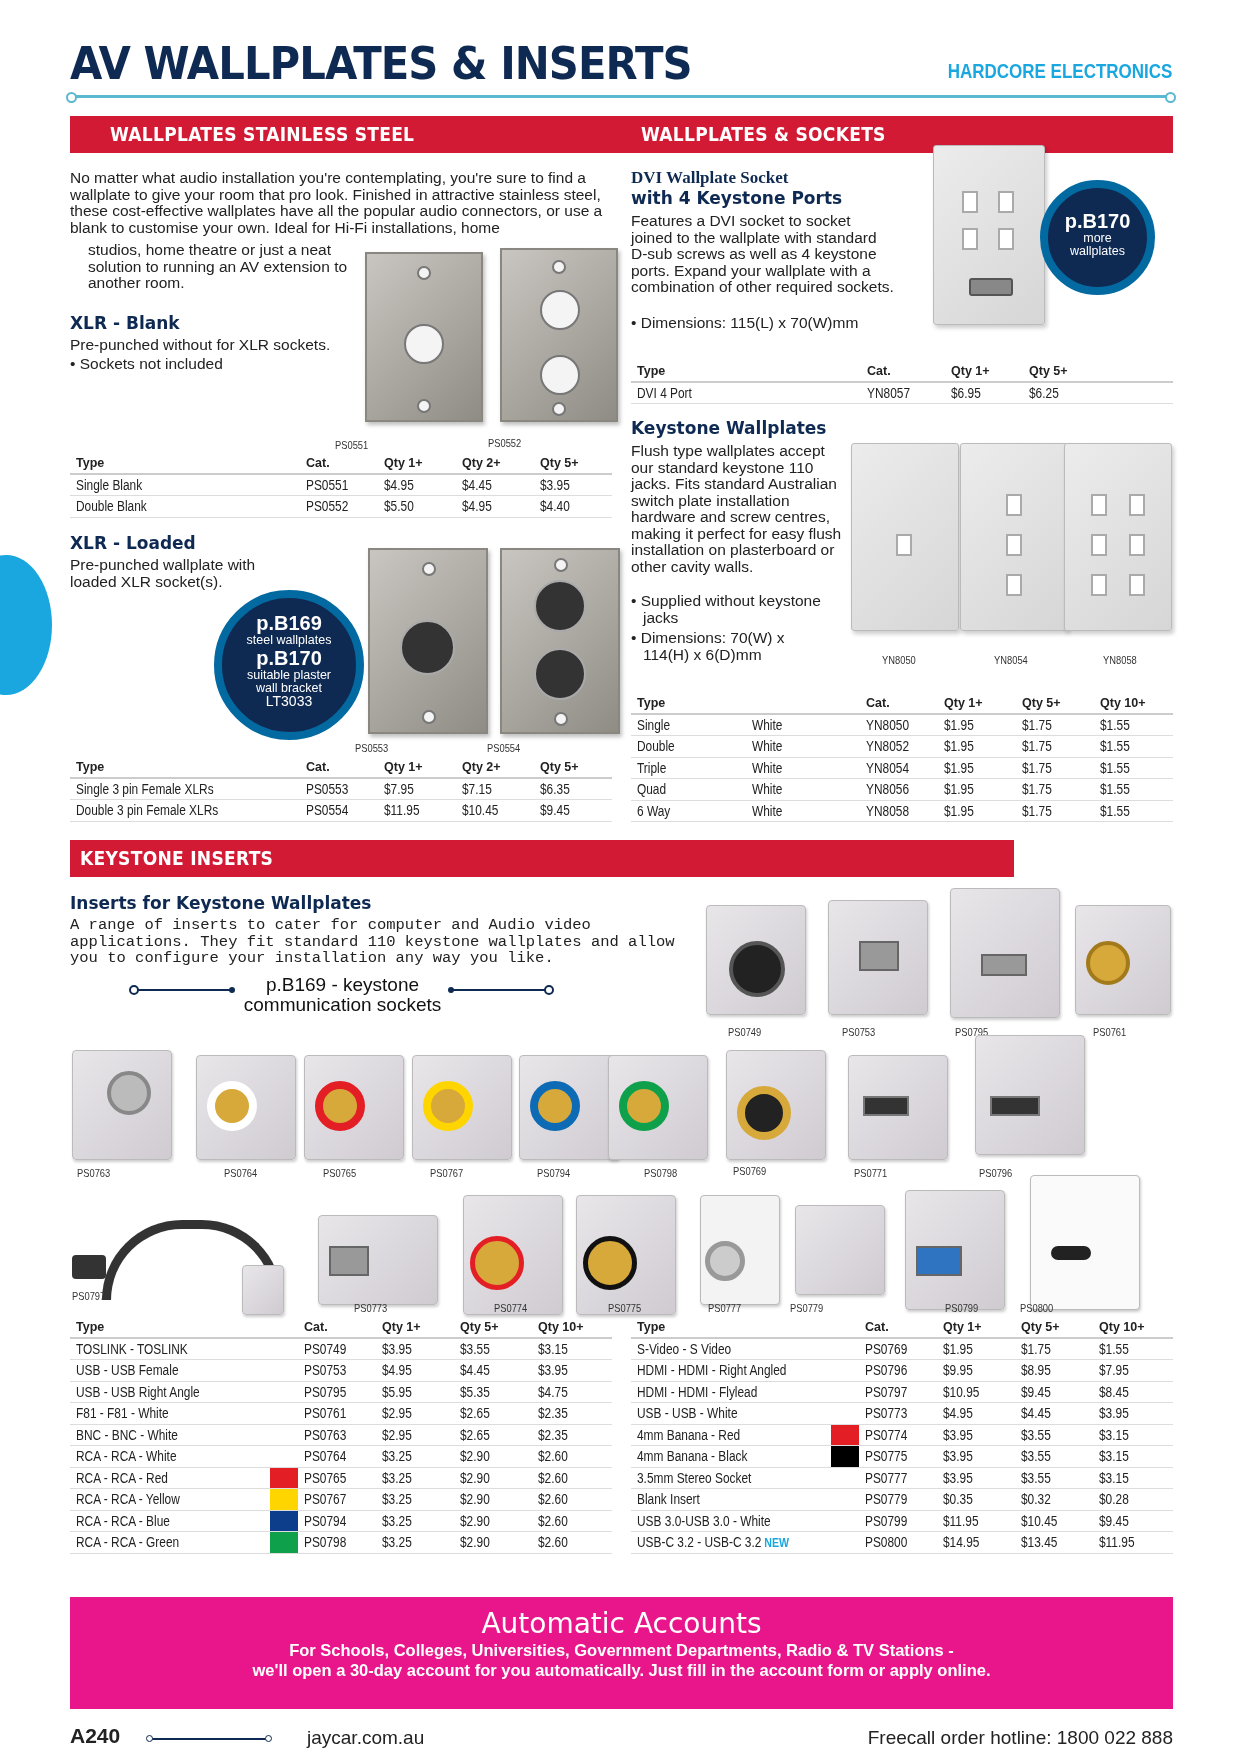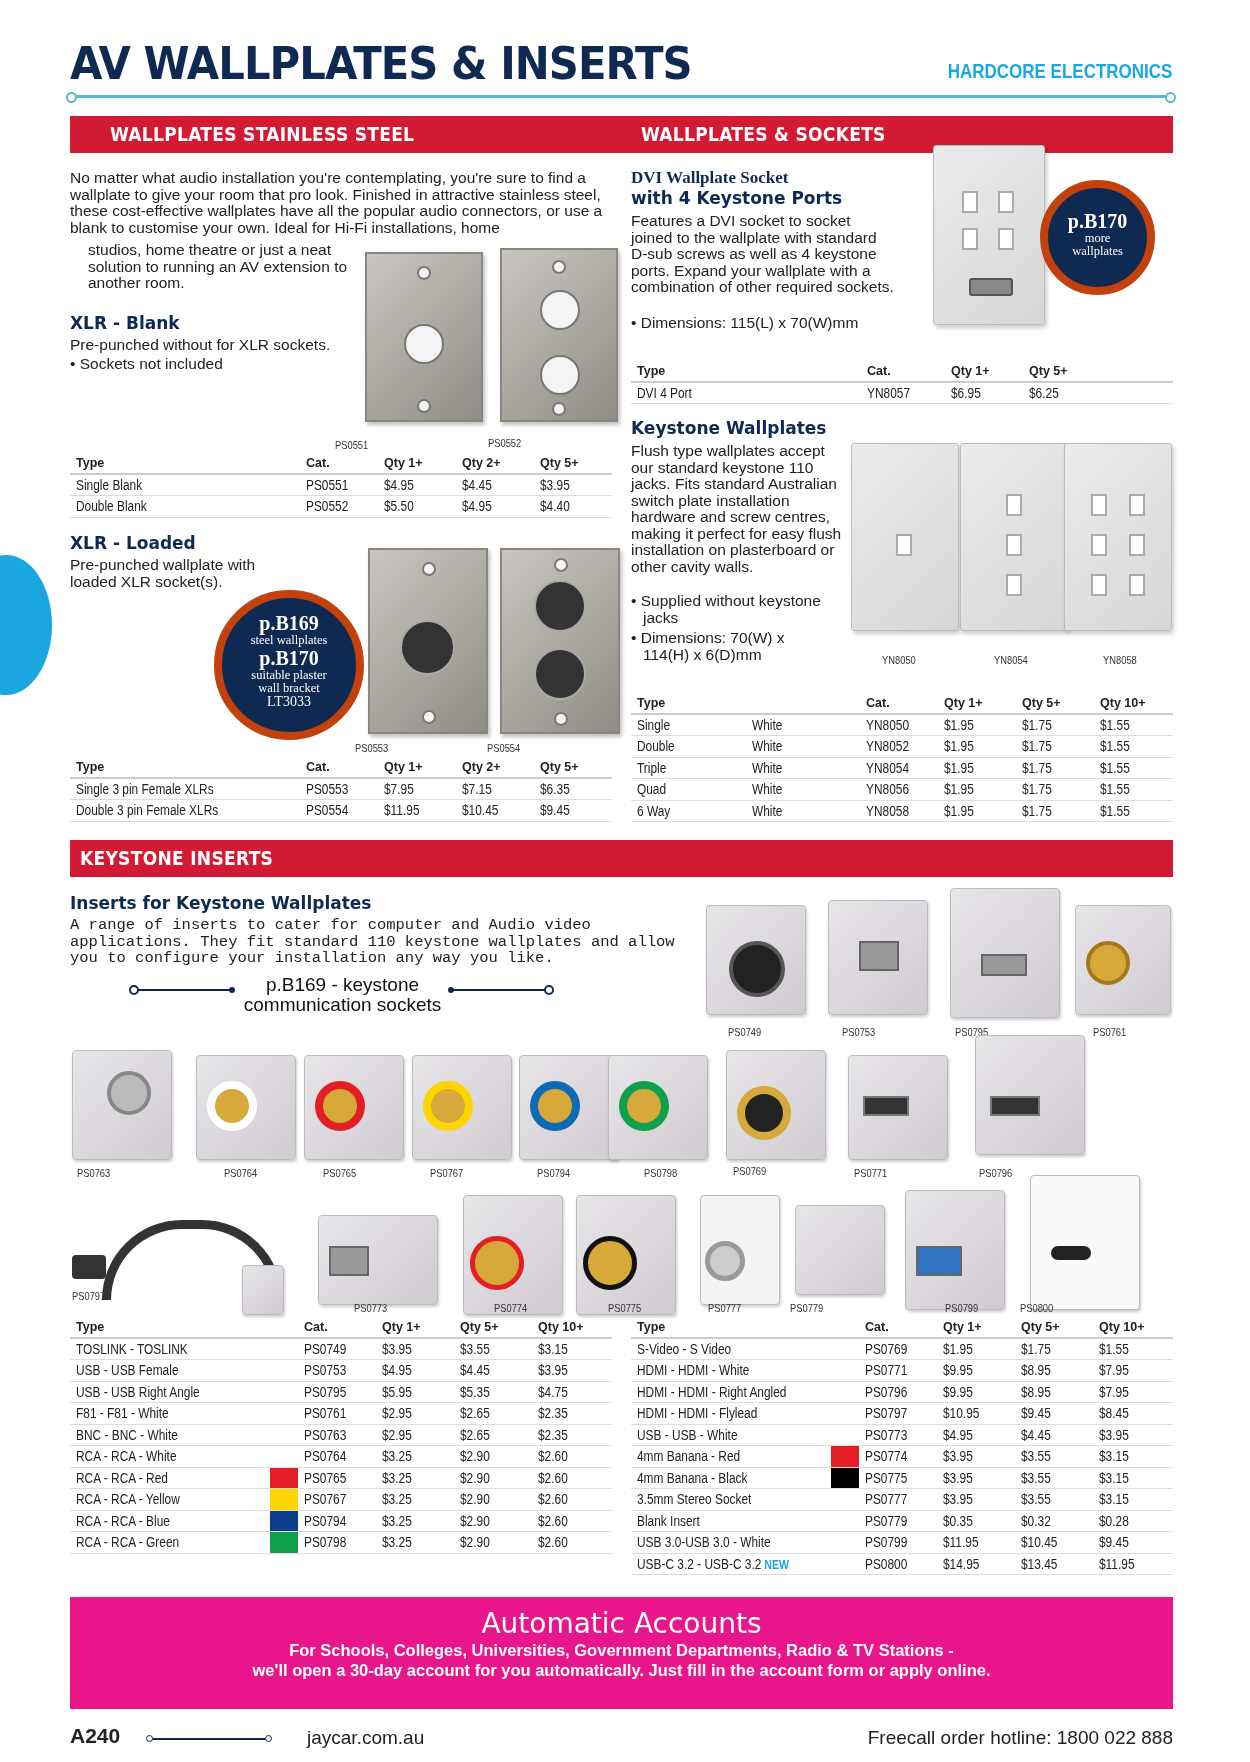--- a/index.html
+++ b/index.html
@@ -18,21 +18,21 @@
   table.price { border-collapse: collapse; font-family: "Liberation Sans", sans-serif; font-size: 14px; }
   table.price th { text-align: left; font-weight: 700; font-size: 12.5px; padding: 2px 6px 3px; border-bottom: 2px solid #ccc; color: #222; }
   table.price td { padding: 2px 6px; height: 21.5px; border-bottom: 1px solid #ddd; transform-origin: left; }
   table.price td span { display: inline-block; transform: scaleX(0.85); transform-origin: left; white-space: nowrap; }
   .swatch { width: 26px; padding: 0 !important; }
   .lbl { font-family: "Liberation Sans", sans-serif; font-size: 11px; color: #333; transform: scaleX(0.85); transform-origin: left; white-space: nowrap; }
   .plate { background: linear-gradient(135deg,#c9c6c1,#a7a39d 60%,#8f8b85); border: 2px solid #8a8680; box-shadow: 2px 3px 4px rgba(0,0,0,.25); }
   .plate .hole { position: absolute; background: #f4f4f4; border-radius: 50%; border: 2px solid #777; }
   .wplate { background: linear-gradient(135deg,#ececec,#d6d6d6); border: 1px solid #bbb; box-shadow: 2px 3px 4px rgba(0,0,0,.2); border-radius: 3px; }
   .wplate .sq { position: absolute; width: 16px; height: 22px; background: #fff; border: 2px solid #aaa; }
-  .badge { border-radius: 50%; background: #0f2a52; border: 8px solid #c2410c; color: #fff; text-align: center; font-family: Liberation Serif, serif; }
+  .badge { border-radius: 50%; background: #0f2a52; border: 8px solid #0369a1; color: #fff; text-align: center; font-family: Liberation Sans, sans-serif; }
   .badge .big { font-size: 20px; font-weight: 600; line-height: 22px; }
   .badge .sm { font-size: 12.5px; line-height: 13px; }
   .insert { border-radius: 4px; background: linear-gradient(135deg,#e9e6ea,#cfcbd1); border: 1px solid #bbb; box-shadow: 1px 2px 3px rgba(0,0,0,.2); }
   .connector { position: absolute; border-radius: 50%; }
   .promo { left: 70px; top: 1597px; width: 1103px; height: 112px; background: #e8168a; color: #fff; text-align: center; font-family: "Liberation Sans", sans-serif; }
   .promo .h { font-family: "DejaVu Sans", sans-serif; font-size: 28px; font-weight: 500; padding-top: 10px; }
   .promo .t { font-size: 16.5px; font-weight: 700; line-height: 20px; }
   .footer { top: 1727px; font-family: "Liberation Sans", sans-serif; font-size: 19px; color: #222; }
   .tab-blue { left: -40px; top: 555px; width: 92px; height: 140px; background: #1aa7e0; border-radius: 50%; }
 </style>
@@ -291,21 +291,21 @@
         <td><span>6 Way</span></td>
         <td><span>White</span></td>
         <td><span>YN8058</span></td>
         <td><span>$1.95</span></td>
         <td><span>$1.75</span></td>
         <td><span>$1.55</span></td>
       </tr>
     </tbody>
 </table>
 
-<div class="abs secbar" style="left:70px;top:840px;width:1103px;"><span>KEYSTONE INSERTS</span></div>
+<div class="abs secbar" style="left:70px;top:840px;width:944px;"><span>KEYSTONE INSERTS</span></div>
 
 <h3 class="abs sub" style="left:70px;top:893px;">Inserts for Keystone Wallplates</h3>
 <p class="abs body" style="left:70px;top:917px;width:620px;font-family:Liberation Mono, monospace;">A range of inserts to cater for computer and Audio video applications. They fit standard 110 keystone wallplates and allow you to configure your installation any way you like.</p>
 
 <div class="abs" style="left:133px;top:989px;width:417px;height:2px;">
   <div style="position:absolute;left:0;top:0;width:100px;height:2px;background:#0f2a52;"></div>
   <div style="position:absolute;left:-4px;top:-4px;width:10px;height:10px;border:2px solid #0f2a52;border-radius:50%;background:#fff;"></div>
   <div style="position:absolute;left:96px;top:-2px;width:6px;height:6px;background:#0f2a52;border-radius:50%;"></div>
   <div style="position:absolute;right:0;top:0;width:100px;height:2px;background:#0f2a52;"></div>
   <div style="position:absolute;right:-4px;top:-4px;width:10px;height:10px;border:2px solid #0f2a52;border-radius:50%;background:#fff;"></div>
@@ -528,28 +528,20 @@
   <tbody id="right-body">
       <tr>
         <td><span>S-Video - S Video</span></td>
         <td class="swatch"></td>
         <td><span>PS0769</span></td>
         <td><span>$1.95</span></td>
         <td><span>$1.75</span></td>
         <td><span>$1.55</span></td>
       </tr>
       <tr>
-        <td><span>HDMI - HDMI - White</span></td>
-        <td class="swatch"></td>
-        <td><span>PS0771</span></td>
-        <td><span>$9.95</span></td>
-        <td><span>$8.95</span></td>
-        <td><span>$7.95</span></td>
-      </tr>
-      <tr>
         <td><span>HDMI - HDMI - Right Angled</span></td>
         <td class="swatch"></td>
         <td><span>PS0796</span></td>
         <td><span>$9.95</span></td>
         <td><span>$8.95</span></td>
         <td><span>$7.95</span></td>
       </tr>
       <tr>
         <td><span>HDMI - HDMI - Flylead</span></td>
         <td class="swatch"></td>

